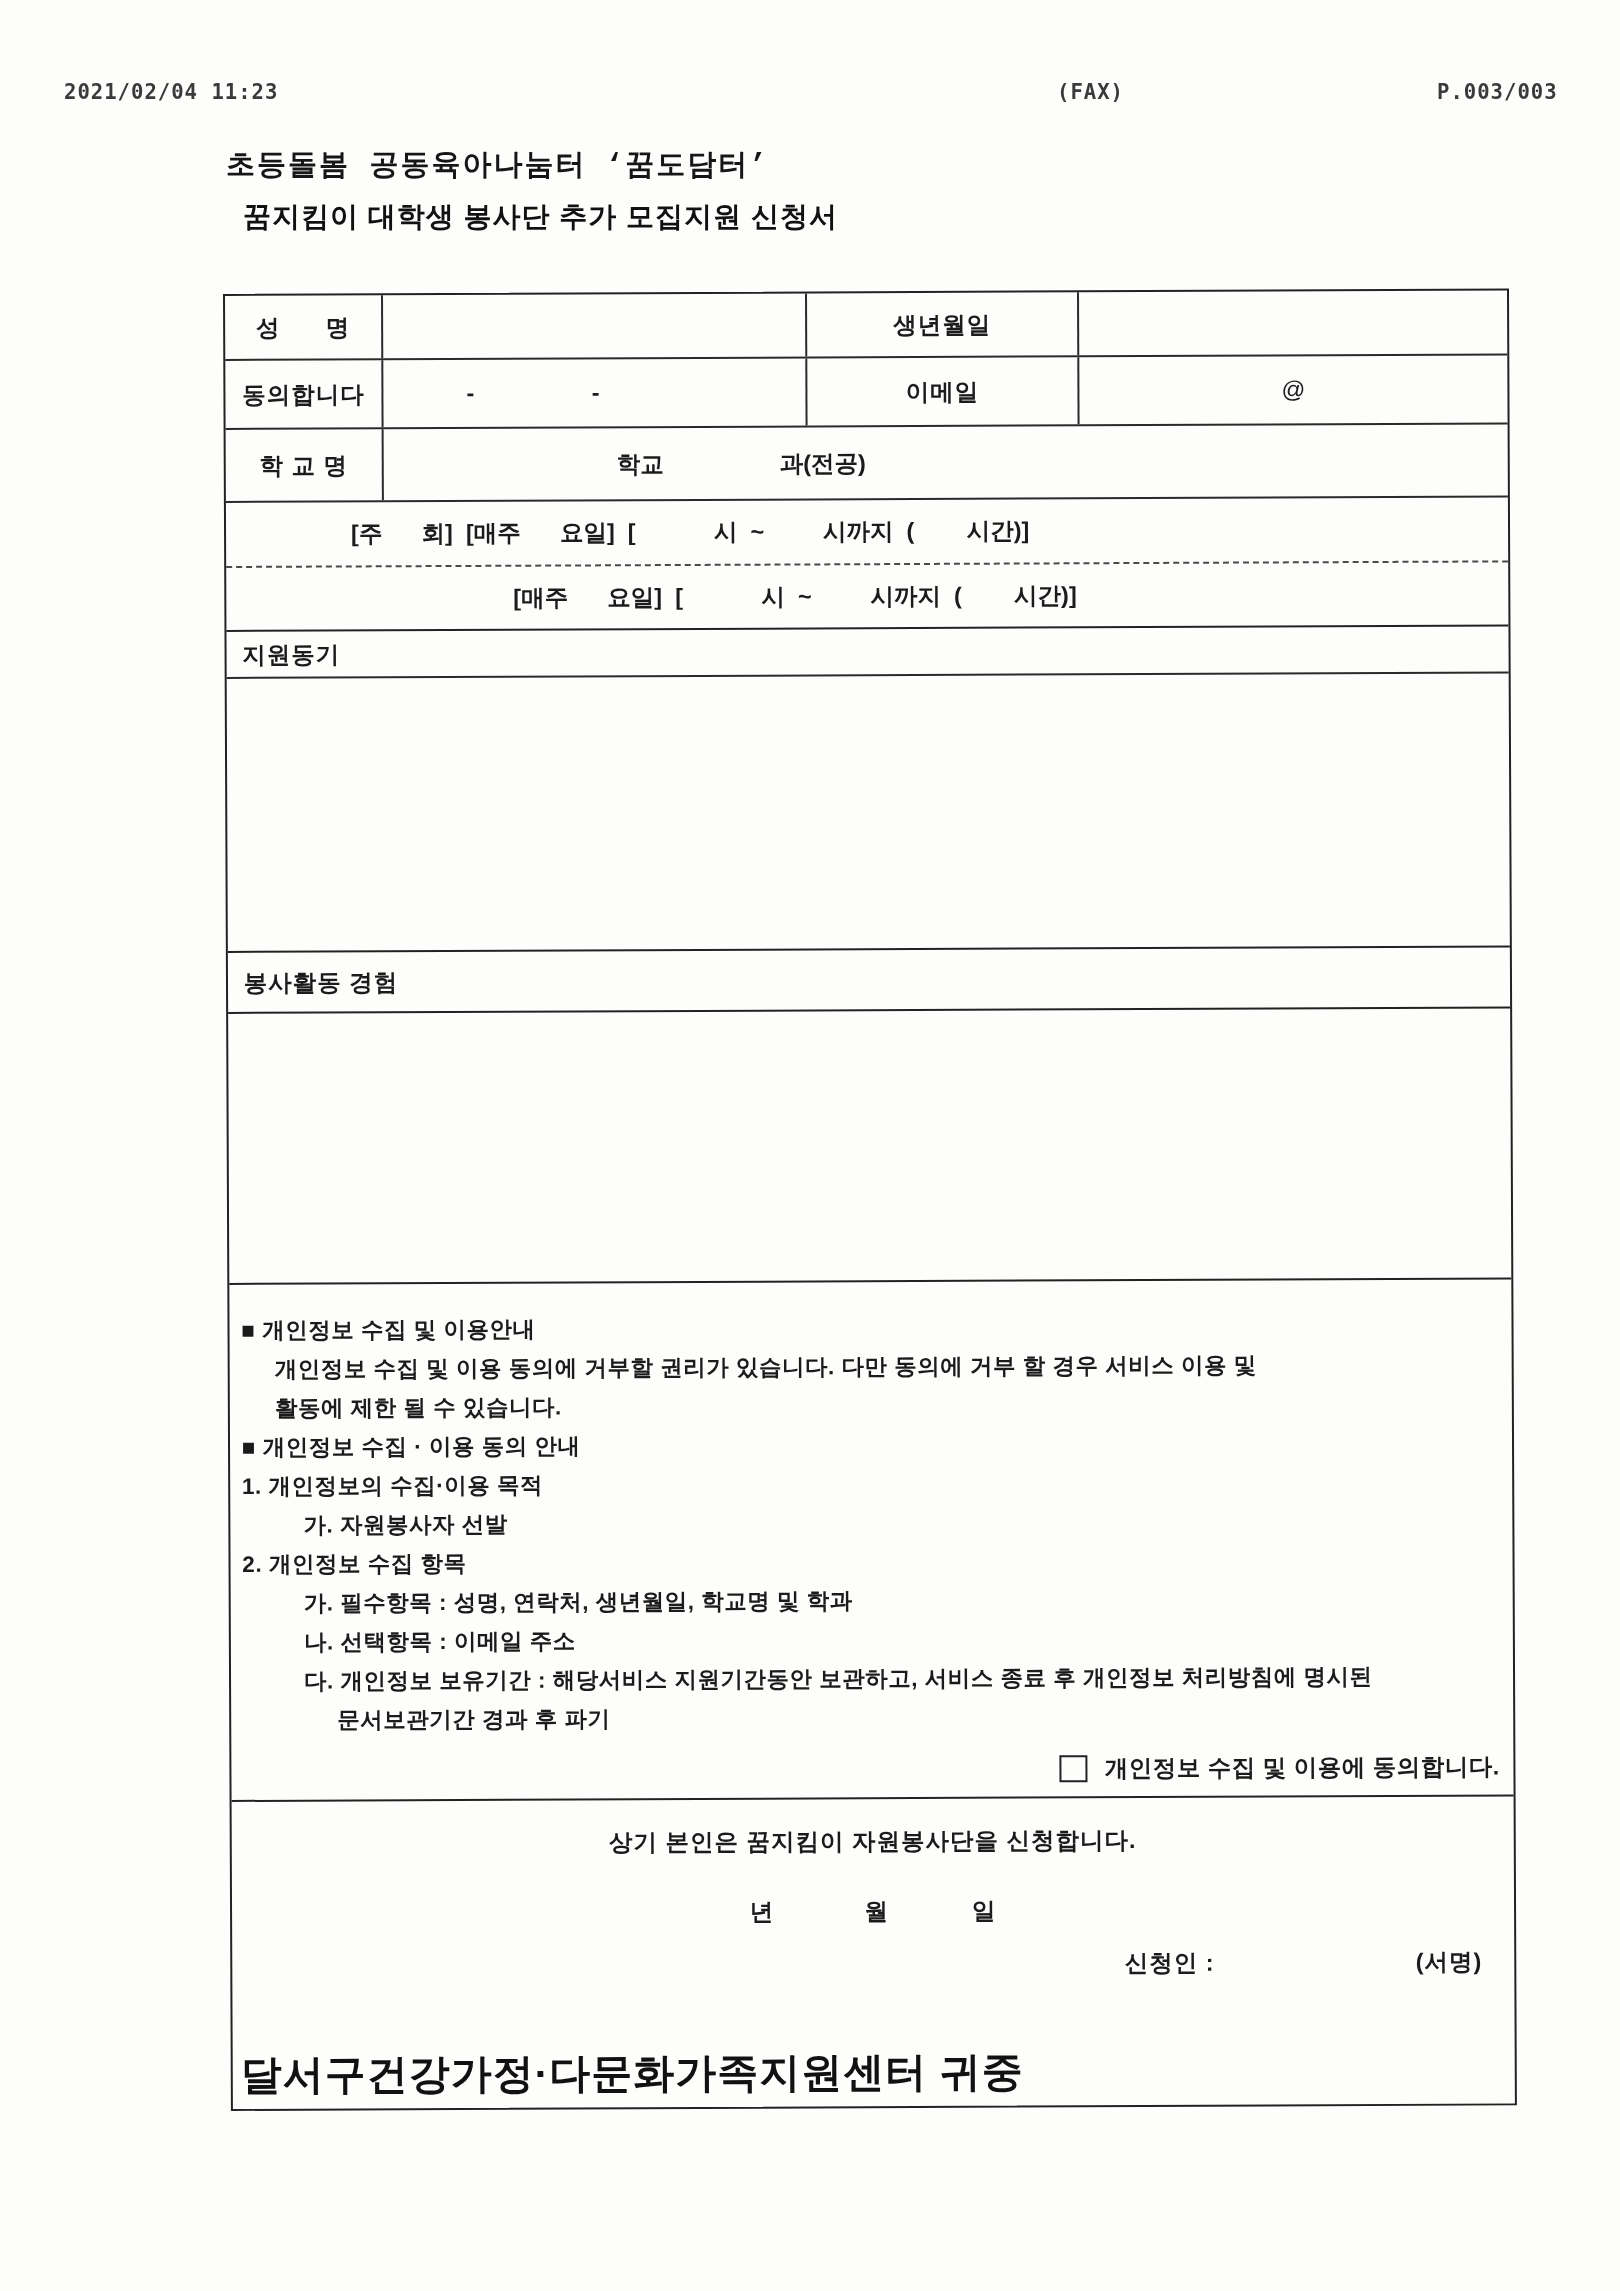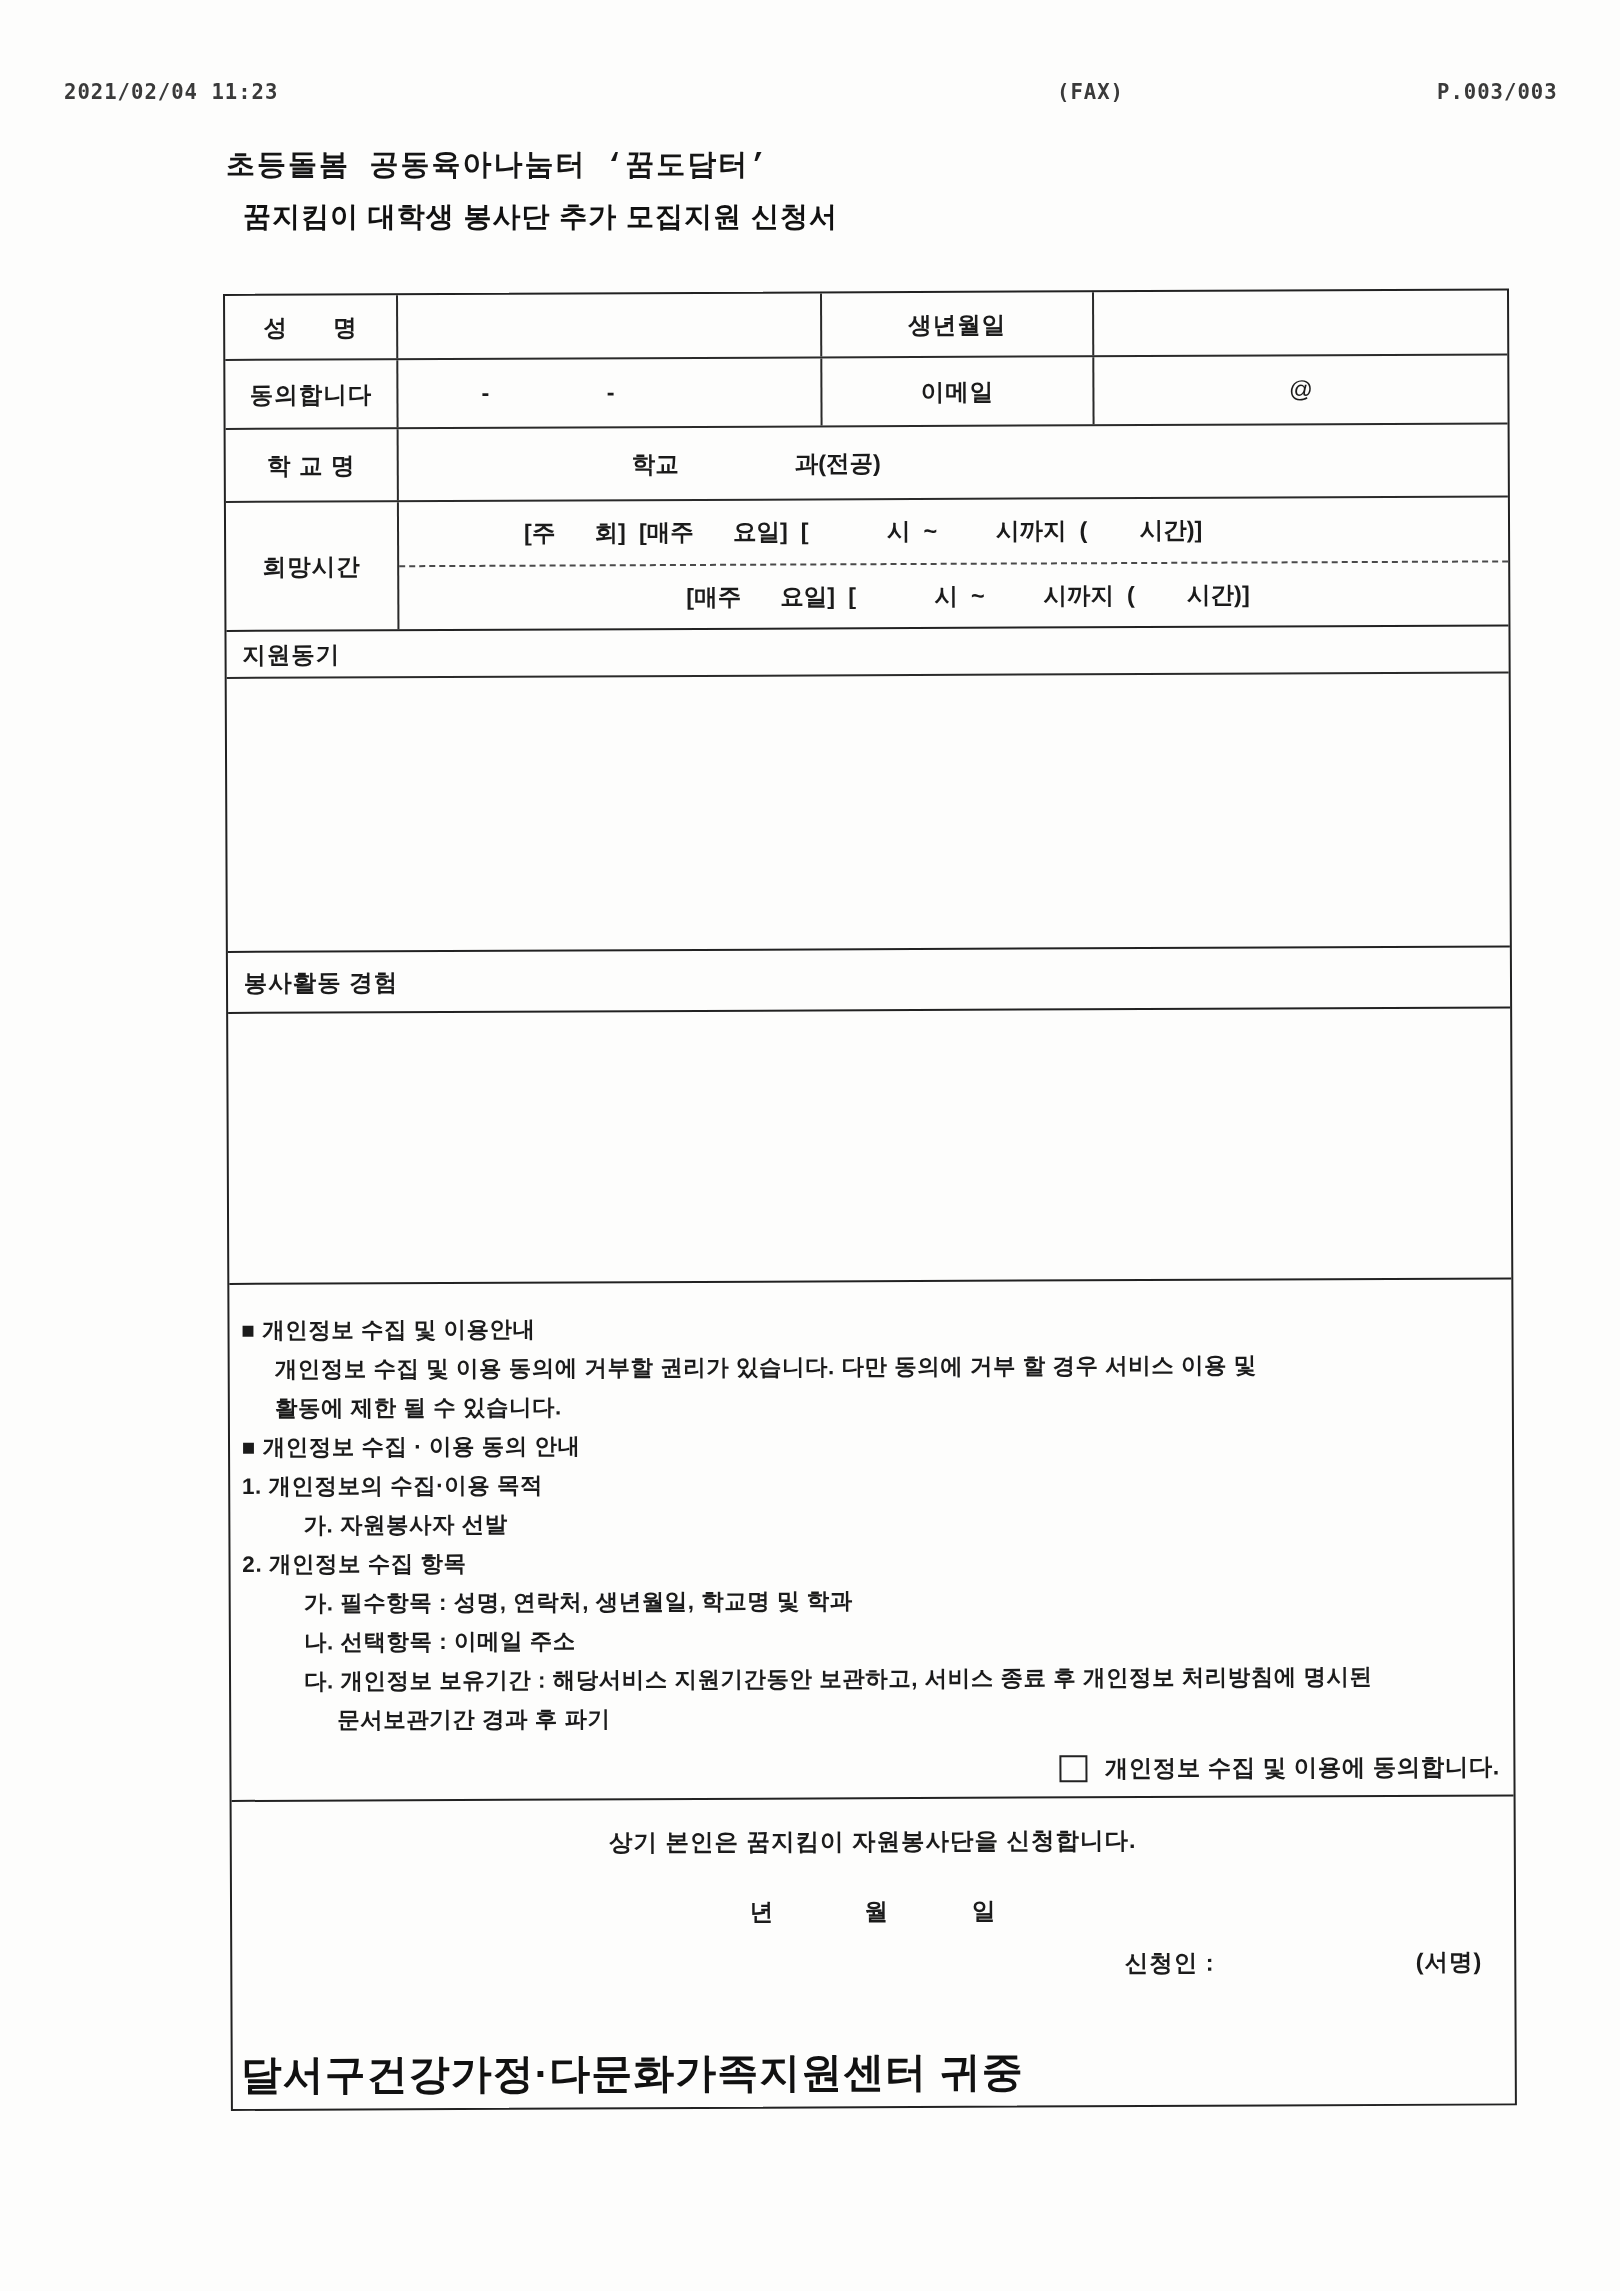--- a/index.html
+++ b/index.html
@@ -38,21 +38,21 @@
   }
   .row { display:flex; }
   .row + .row, .sec { border-top:2px solid #2a2a2a; }
   .r1 { height:63px; }
   .r2 { height:69px; }
   .r3 { height:73px; }
   .r4 { height:129px; }
   .cell { display:flex; align-items:center; justify-content:center; }
   .cell.lab { font-weight:700; letter-spacing:1px; white-space:pre; }
   .bR { border-right:2px solid #2a2a2a; }
-  .w-lab1 { width:173px; }
+  .w-lab1 { width:158px; }
   .w-val1 { width:424px; }
   .w-lab2 { width:272px; }
   .w-val2 { flex:1; }
   .phone-val { justify-content:flex-start; padding-left:83px; white-space:pre; font-weight:600; }
   .school-val { flex:1; display:flex; align-items:center; font-weight:700; }
   .school-name  { margin-left:233px; }
   .school-major { margin-left:116px;text-align:center; }
   .time-wrap { flex:1; display:flex; flex-direction:column; }
   .time-sub { flex:1; display:flex; align-items:center; white-space:pre; font-weight:700; }
   .time-sub1 { border-bottom:2px dashed #4a4a4a; padding-left:125px; }
@@ -126,21 +126,20 @@
 
   <div class="row r3">
     <div class="cell lab bR w-lab1">학 교 명</div>
     <div class="school-val">
       <span class="school-name">학교</span>
       <span class="school-major">과(전공)</span>
     </div>
   </div>
 
   <div class="row r4">
-    <div class="cell lab bR w-lab1">희망시간</div>
     <div class="time-wrap">
       <div class="time-sub time-sub1">[주      회]  [매주      요일]  [            시  ~         시까지  (        시간)]</div>
       <div class="time-sub time-sub2">[매주      요일]  [            시  ~         시까지  (        시간)]</div>
     </div>
   </div>
 
   <div class="sec-header">지원동기</div>
   <div class="big-box mot-box"></div>
 
   <div class="sec-header exp">봉사활동 경험</div>

